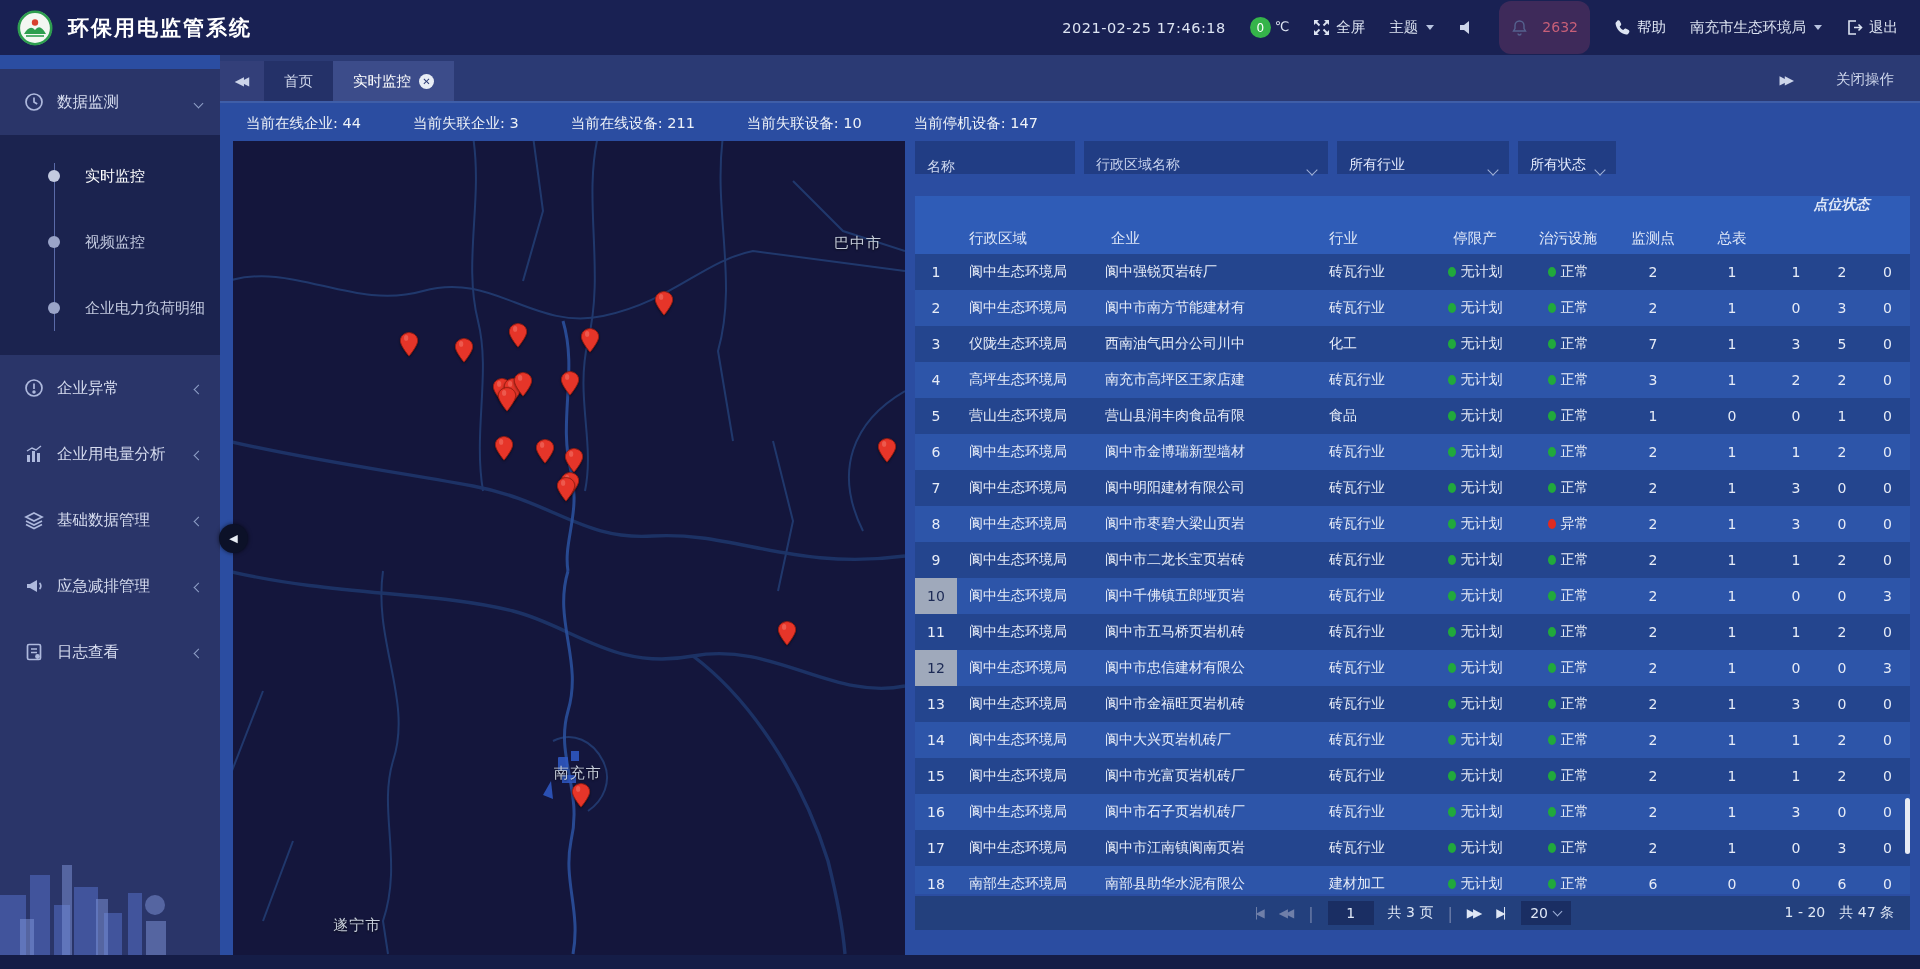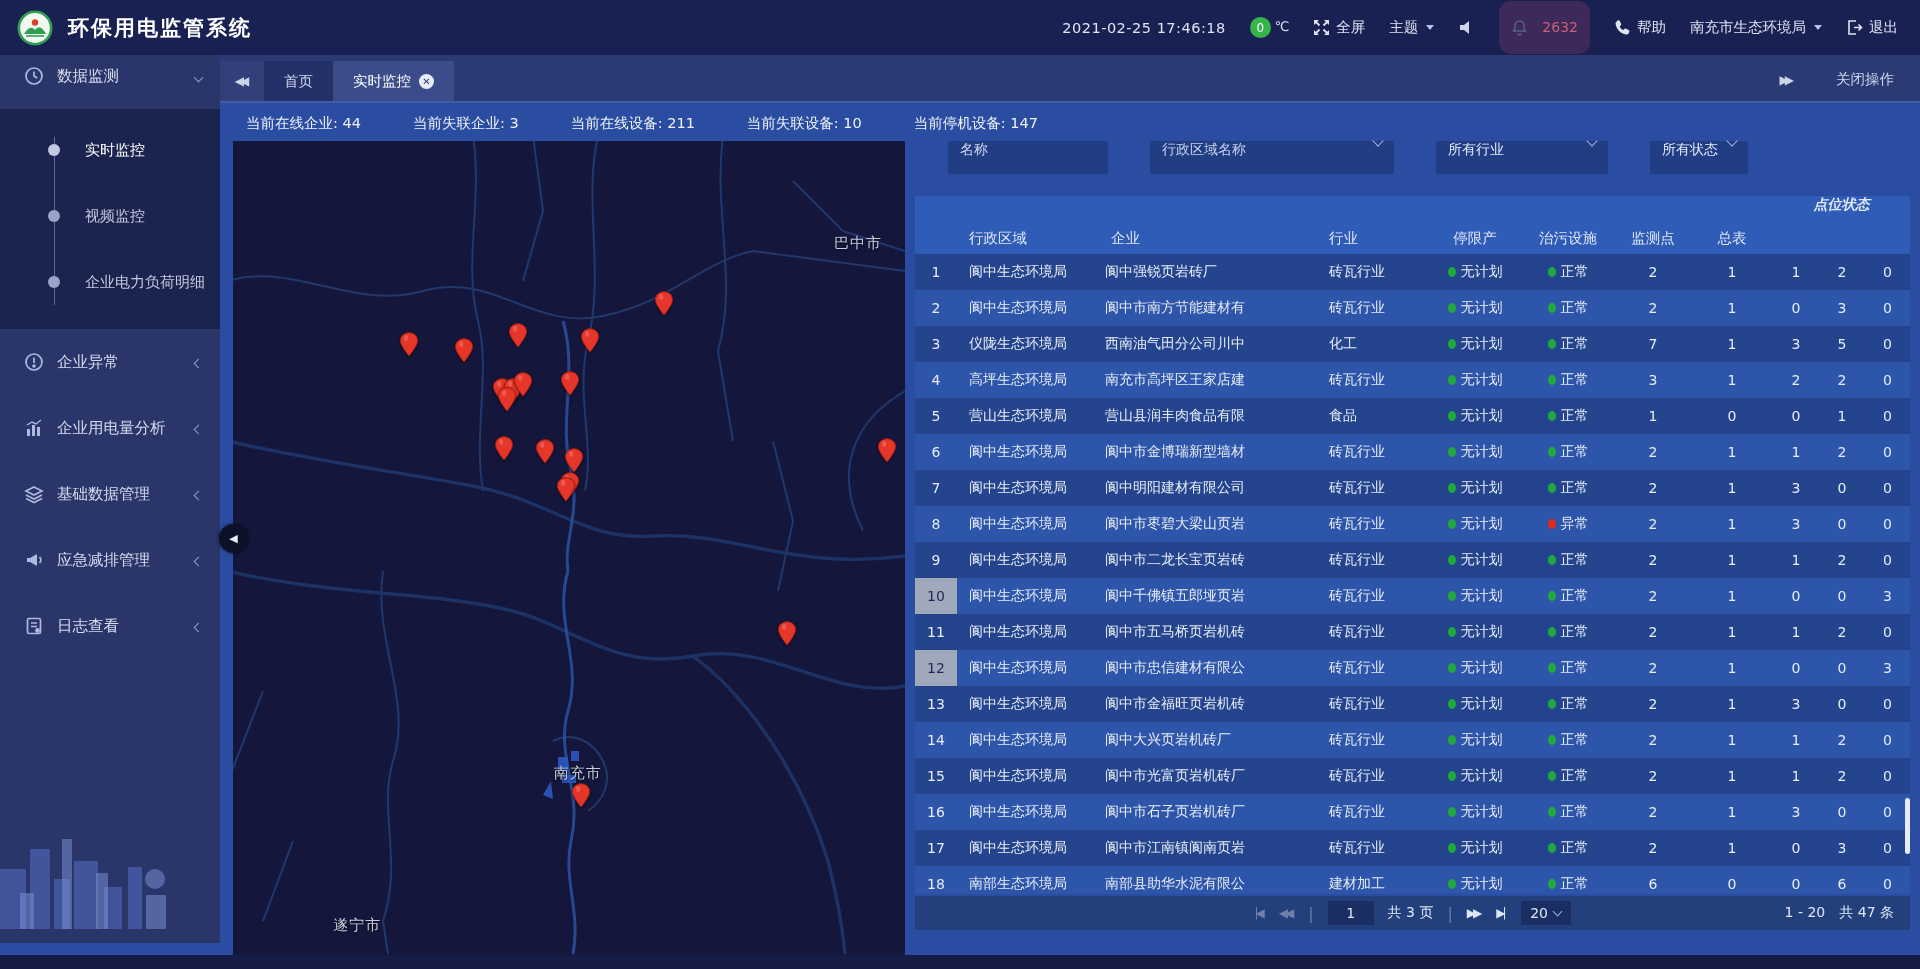--- a/index.html
+++ b/index.html
@@ -22,21 +22,21 @@
   .hbtn { display:flex; align-items:center; gap:6px; cursor:pointer; }
   .caret-down { width:0; height:0; border-left:4px solid transparent; border-right:4px solid transparent;
                 border-top:5px solid #b9c4e0; display:inline-block; margin-left:2px; }
   .bell-pill { display:flex; align-items:flex-start; gap:14px; background:rgba(196,78,120,.22);
                border-radius:12px; padding:18px 12px; }
   .bell-pill .cnt { color:#c75f78; font-size:14px; }
   .hicon { display:inline-flex; width:17px; height:17px; }
   .hicon svg { width:100%; height:100%; }
 
   
-  .sidebar { position:absolute; top:43px; left:0; width:220px; height:900px; background:#2a3569; z-index:10; }
+  .sidebar { position:absolute; top:69px; left:0; width:220px; height:900px; background:#2a3569; z-index:10; }
   .side-section { height:66px; display:flex; align-items:center; padding:0 18px 0 24px;
                   color:#d6dcef; font-size:15.5px; cursor:pointer; }
   .side-section .s-icon { width:20px; height:20px; margin-right:13px; color:#aeb9dd; flex:none; }
   .side-section .s-icon svg { width:100%; height:100%; }
   .side-section .s-caret { margin-left:auto; color:#8fa0c8; }
   .chev { display:inline-block; width:7px; height:7px; border-right:1.6px solid #8fa0c8;
           border-bottom:1.6px solid #8fa0c8; }
   .chev.down { transform:rotate(45deg); margin-top:-3px; }
   .chev.left { transform:rotate(135deg); }
   .submenu { background:#1b234f; position:relative; padding:8px 0 14px 0; }
@@ -76,22 +76,22 @@
                 letter-spacing:1px; text-shadow:0 1px 2px rgba(0,0,0,.6); white-space:nowrap; }
   .pin { position:absolute; width:19px; height:25px; transform:translate(-50%,-100%); }
   .pin svg { width:100%; height:100%; filter:drop-shadow(0 1px 1px rgba(0,0,0,.5)); }
   .collapse-handle { position:absolute; left:219px; top:524px; width:29px; height:29px; border-radius:50%;
                      background:#0c1128; color:#e8edf5; display:flex; align-items:center; justify-content:center;
                      font-size:11px; z-index:12; cursor:pointer; box-shadow:0 0 4px rgba(0,0,0,.6); }
 
   
   .right-panel { position:absolute; top:141px; left:915px; width:995px; height:814px; }
   .filters { display:flex; gap:9px; height:33px; }
-  .filter-box { background:#213d84; color:#e4eafc; font-size:14px; display:flex; align-items:flex-start;
-                padding:0 12px; cursor:pointer;margin-left:33px; }
+  .filter-box { background:#213d84; color:#e4eafc; font-size:14px; display:flex; align-items:flex-end;
+                padding:0 12px; cursor:pointer; }
   .filter-box .chevsel { margin-left:auto; width:8px; height:8px; border-right:1.6px solid #9fb0d8;
                 border-bottom:1.6px solid #9fb0d8; transform:rotate(45deg); margin-top:-4px; }
   .f-name { width:160px; }
   .f-name input { background:transparent; border:none; outline:none; color:#e4eafc; font-size:14px; width:100%;
                   font-family:inherit; }
   .f-name input::placeholder { color:#cfd8ef; opacity:1; }
   .f-region { width:244px; color:#c6d1ec; }
   .f-industry { width:172px; }
   .f-status { width:98px; }
 

